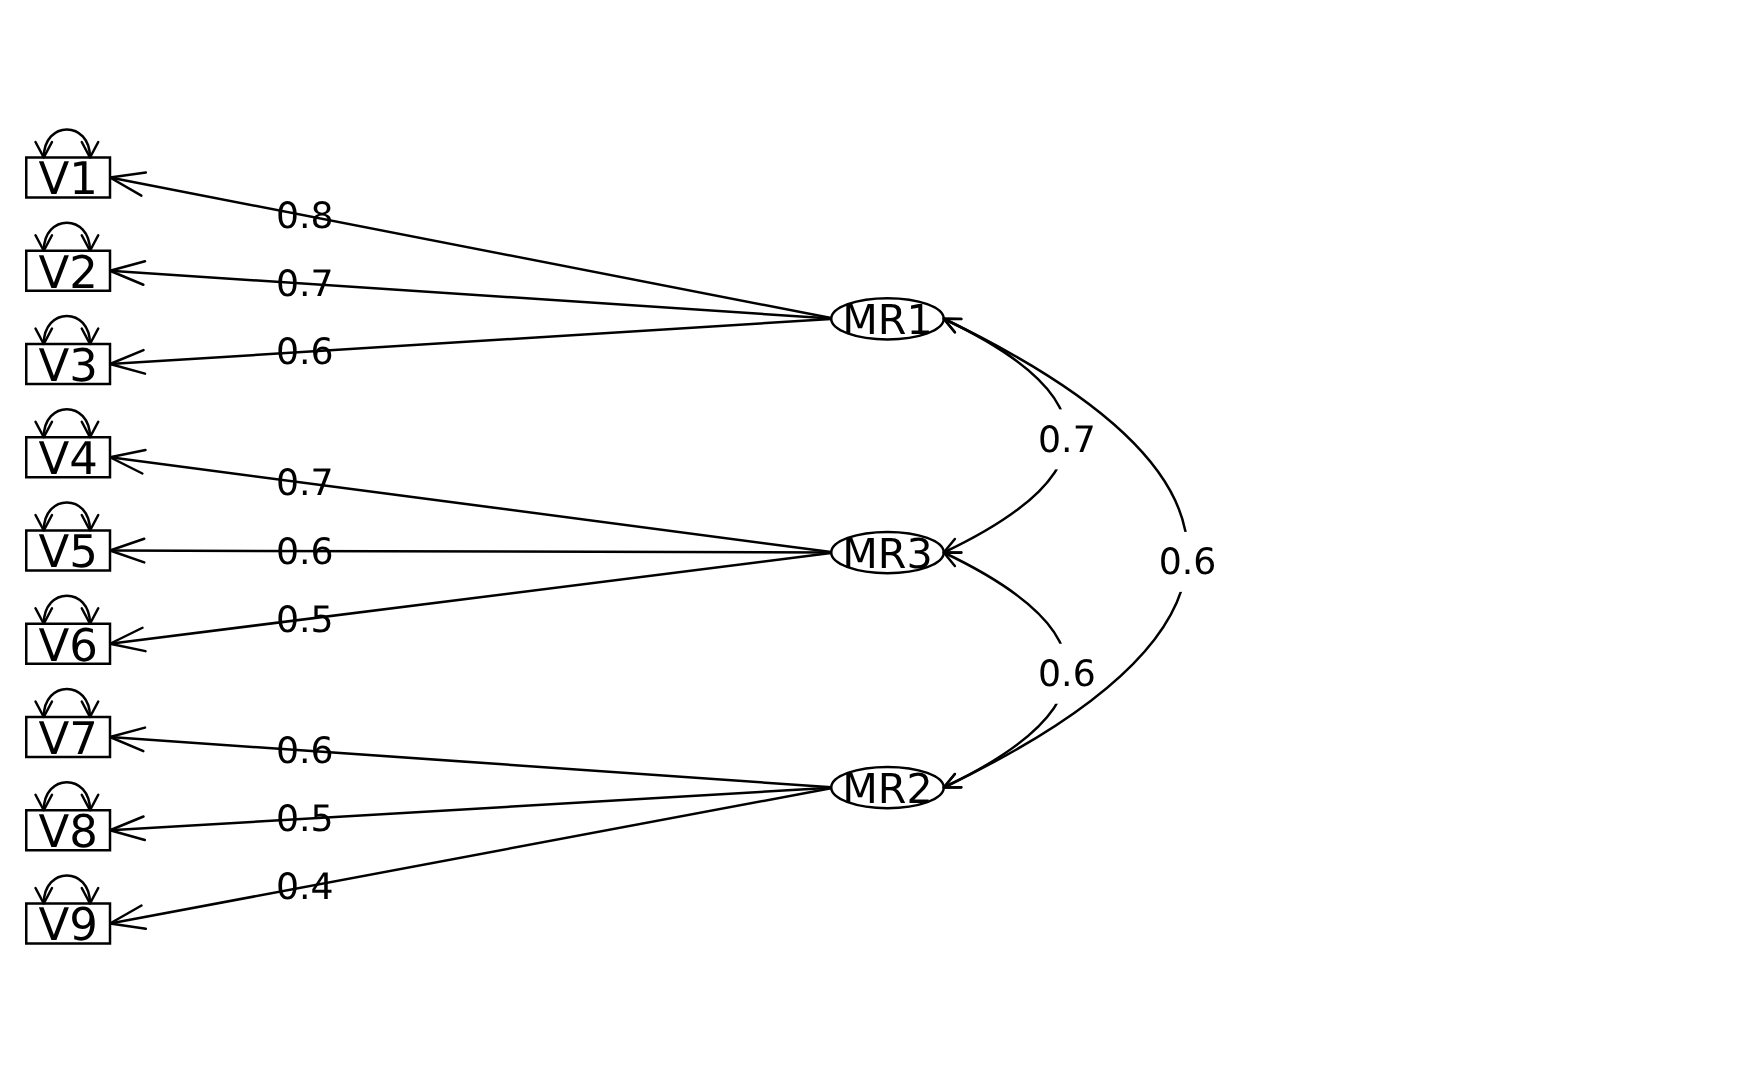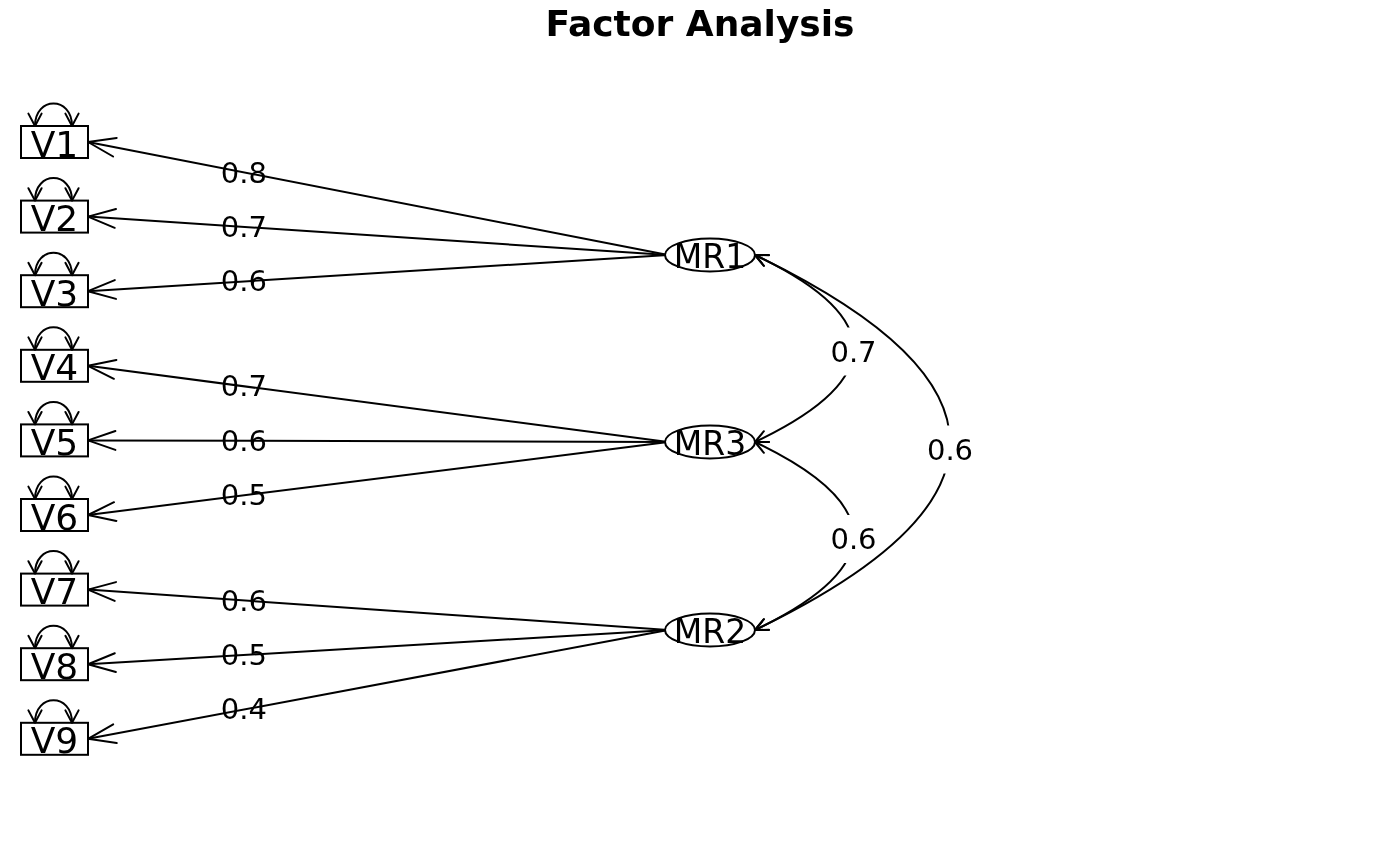--- a/index.html
+++ b/index.html
@@ -26,21 +26,20 @@
   svg { position: absolute; top: 0; left: 0; }
   svg text {
     font-family: "DejaVu Sans", "Liberation Sans", sans-serif;
     fill: #000000;
   }
 </style>
 </head>
 <body>
 
 <div id="canvas">
-  <div id="diagram-title">Factor Analysis</div>
   <svg id="sem-svg" width="1400" height="866" viewBox="0 0 1400 866">
       <line x1="88" y1="142" x2="668" y2="255" stroke="#000000" stroke-width="2"></line>
       <path d="M 113.1 156.5 L 88.0 142.0 L 116.7 138.0" fill="none" stroke="#000000" stroke-width="2" stroke-linecap="round" stroke-linejoin="round"></path>
       <text x="243.79000000000002" y="172.51" text-anchor="middle" font-size="29" dominant-baseline="central">0.8</text>
       <line x1="88" y1="216.6" x2="668" y2="255" stroke="#000000" stroke-width="2"></line>
       <path d="M 114.7 227.8 L 88.0 216.6 L 116.0 209.0" fill="none" stroke="#000000" stroke-width="2" stroke-linecap="round" stroke-linejoin="round"></path>
       <text x="243.79000000000002" y="226.968" text-anchor="middle" font-size="29" dominant-baseline="central">0.7</text>
       <line x1="88" y1="291.2" x2="668" y2="255" stroke="#000000" stroke-width="2"></line>
       <path d="M 116.0 298.9 L 88.0 291.2 L 114.8 280.1" fill="none" stroke="#000000" stroke-width="2" stroke-linecap="round" stroke-linejoin="round"></path>
       <text x="243.79000000000002" y="281.426" text-anchor="middle" font-size="29" dominant-baseline="central">0.6</text>

